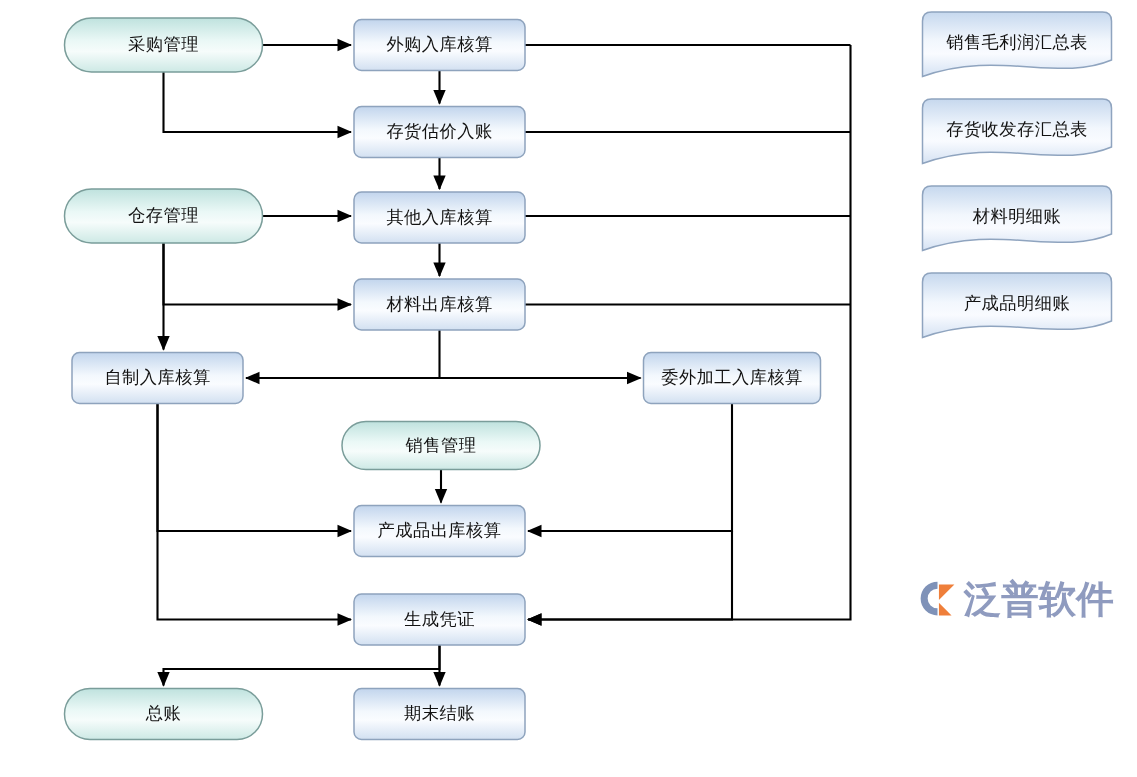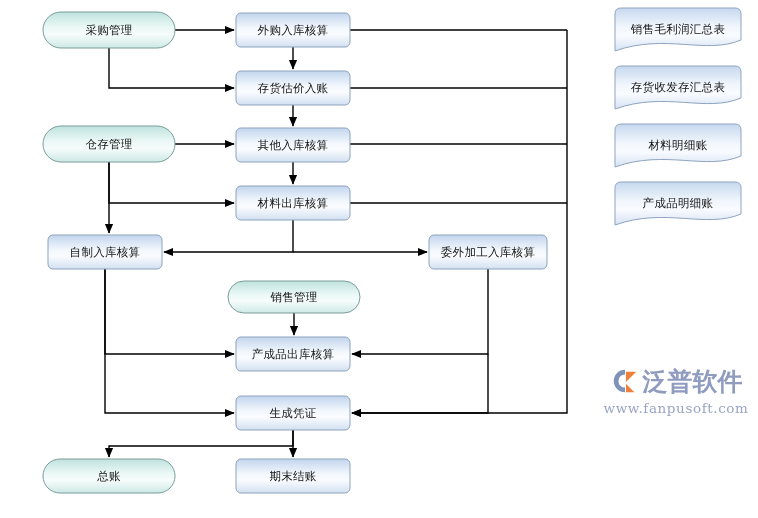--- a/index.html
+++ b/index.html
@@ -215,15 +215,14 @@
 
   <div class="logo-wrap">
     <div class="logo-row">
       <svg class="logo-mark" viewBox="0 0 32 32">
         <path d="M4 16 A12 12 0 0 1 16 4 L16 9 A7 7 0 0 0 9 16 A7 7 0 0 0 16 23 L16 28 A12 12 0 0 1 4 16 Z" fill="#7f92b8"></path>
         <path d="M17 6 L28 6 L17 17 Z" fill="#ef7f3a"></path>
         <path d="M17 19 L26 28 L17 28 Z" fill="#ef7f3a"></path>
       </svg>
       <div class="logo-text">泛普软件</div>
     </div>
-    <div class="logo-url">www.fanpusoft.com</div>
   </div>
 </div>
 
 </body></html>

